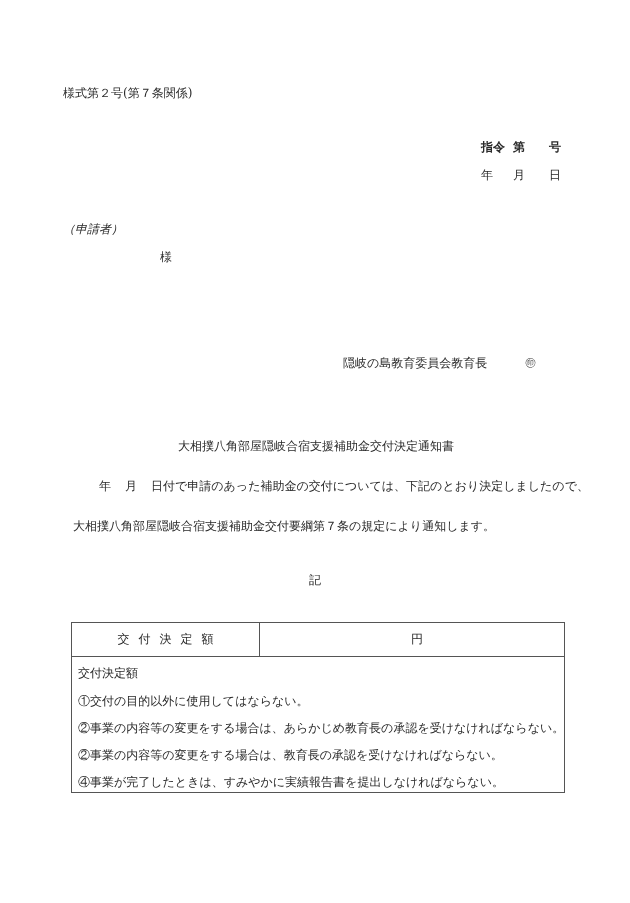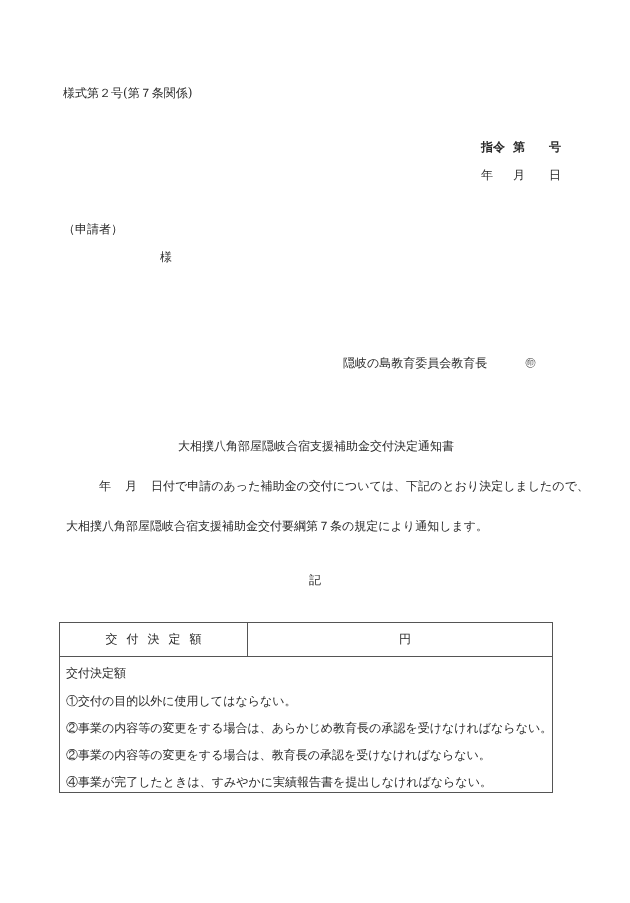--- a/index.html
+++ b/index.html
@@ -21,38 +21,38 @@
     #form-number { left: 63px; top: 85px; }
 
     #order-line { left: 481px; top: 139px; font-weight: bold; }
     #date-line { left: 481px; top: 167px; }
     .spaced span { display: inline-block; }
     #order-line .k1 { width: 32px; }
     #order-line .k2 { width: 36px; }
     #date-line .k1 { width: 32px; }
     #date-line .k2 { width: 36px; }
 
-    #applicant-label { left: 63px; top: 221px; }
+    #applicant-label { left: 63px; top: 221px; font-style: italic; }
     #applicant-honorific { left: 160px; top: 249px; }
 
     #issuer { left: 343px; top: 355px; }
     #issuer-seal { left: 525px; top: 355px; font-size: 11px; }
 
     #doc-title { left: 178px; top: 438px; }
 
     #body-line1 { left: 63px; top: 478px; }
-    #body-line2 { left: 66px; top: 518px; }
+    #body-line2 { left: 73px; top: 518px; }
     #body-line1 .indent { display: inline-block; width: 36px; }
     #body-line1 .blank { display: inline-block; width: 14px; }
 
     #ki-label { left: 309px; top: 572px; }
 
     #grant-table {
       position: absolute;
-      left: 59px;
+      left: 71px;
       top: 622px;
       width: 494px;
       height: 171px;
       border: 1px solid #555;
       box-sizing: border-box;
     }
     #grant-header-row {
       position: absolute;
       left: 0; top: 0;
       width: 100%;

